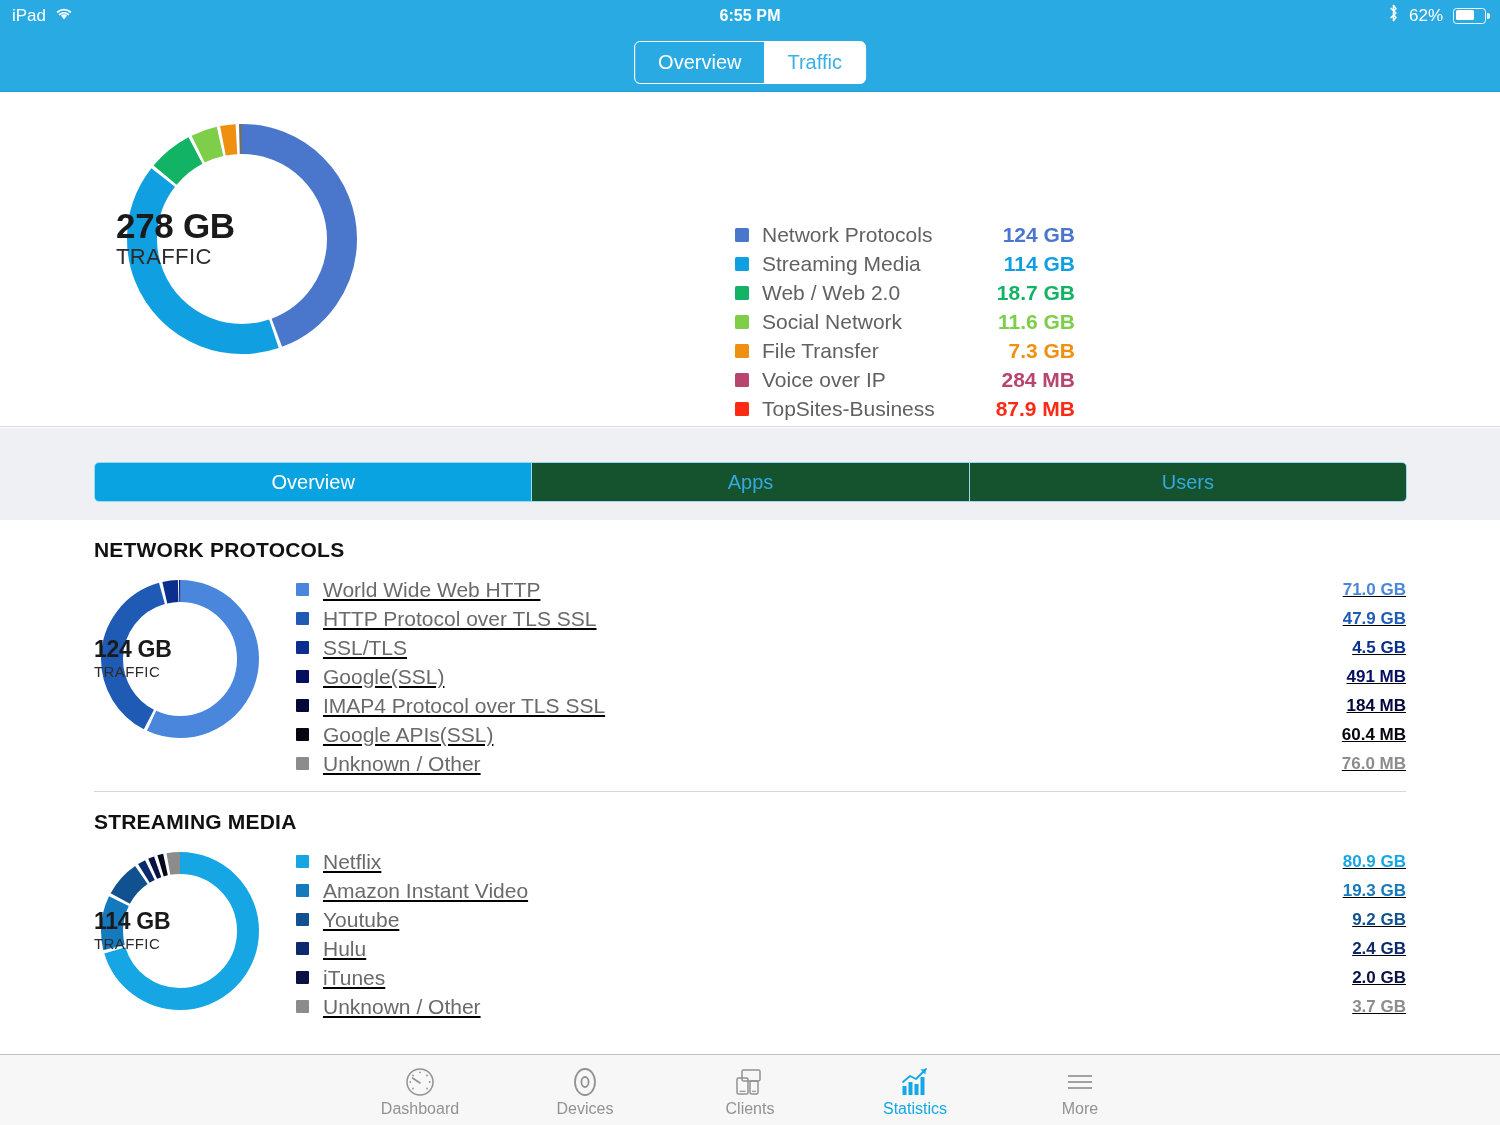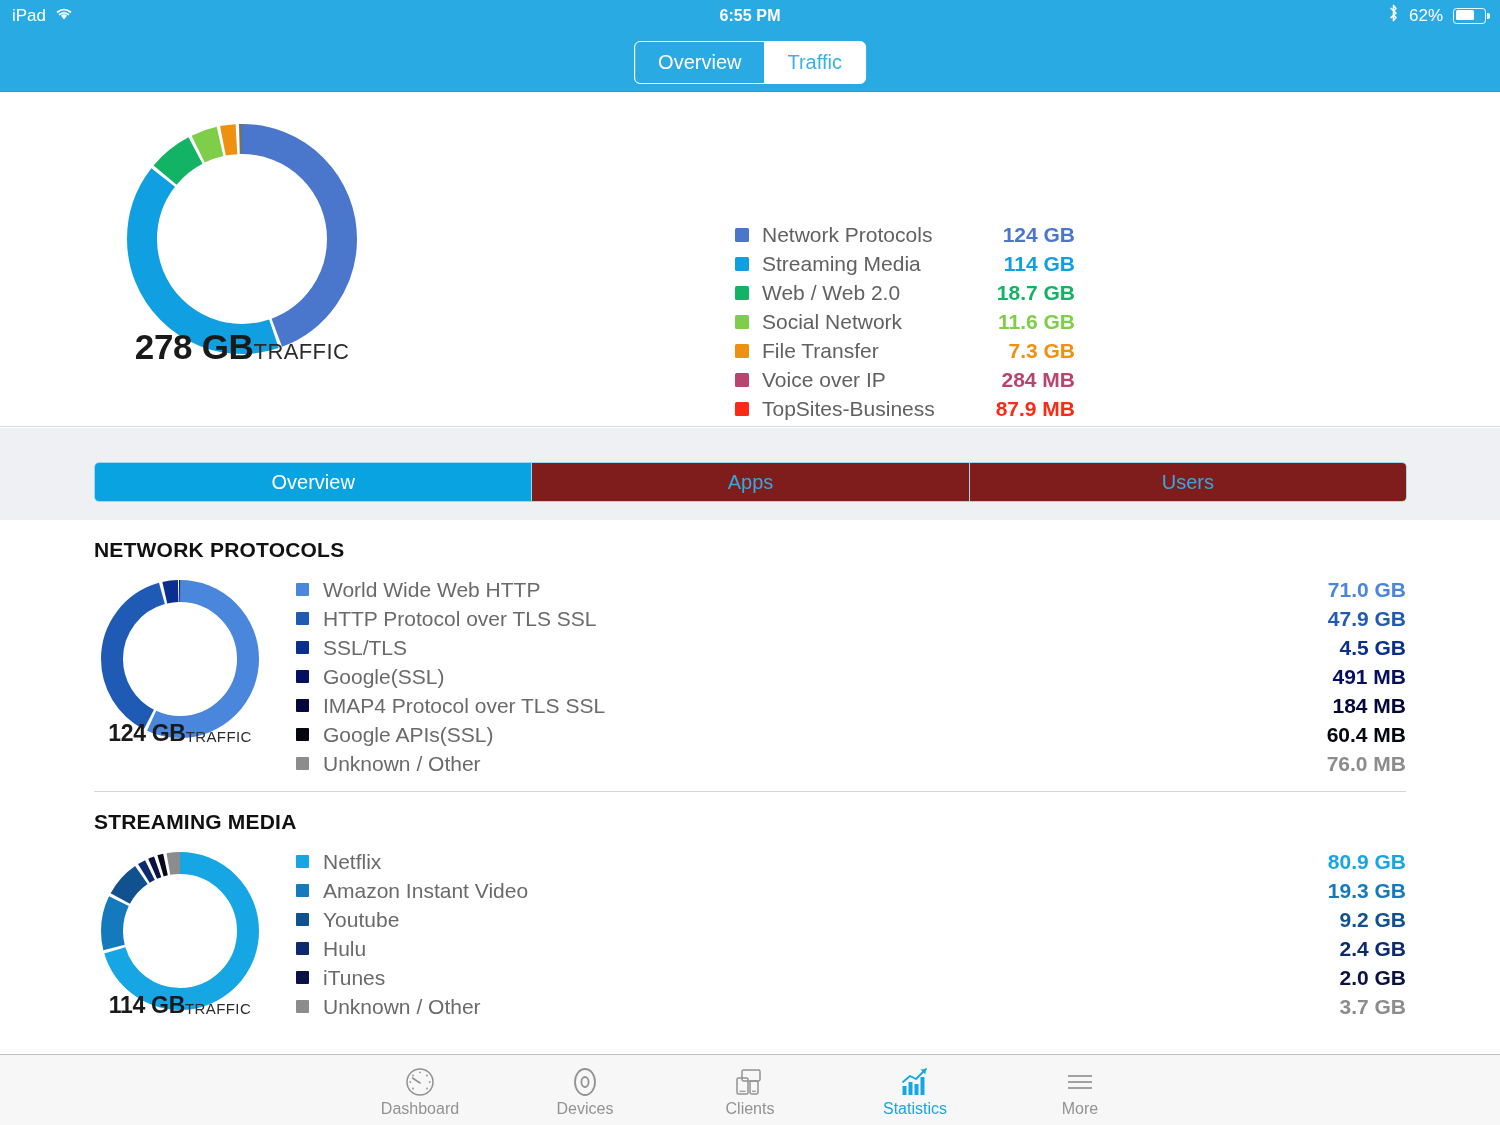--- a/index.html
+++ b/index.html
@@ -133,22 +133,22 @@
   .main-donut-wrap {
     position: absolute;
     left: 116px; top: 21px;
     width: 252px; height: 252px;
   }
   .donut-center {
     position: absolute;
     left: 0; top: 0;
     width: 100%; height: 100%;
     display: flex;
-    flex-direction: row;
-    align-items: flex-end;
+    flex-direction: column;
+    align-items: flex-start;
     justify-content: center;
     pointer-events: none;
   }
   .donut-value {
     font-size: 35px;
     font-weight: 600;
     color: #1a1a1a;
     line-height: 1.02;
     letter-spacing: -0.3px;
   }
@@ -209,21 +209,21 @@
     overflow: hidden;
     box-sizing: border-box;
   }
   .tab-item {
     flex: 1 1 0;
     display: flex;
     align-items: center;
     justify-content: center;
     font-size: 20px;
     color: #35a8e0;
-    background: #7f1d1d;
+    background: #14532d;
     border-right: 1px solid #9ed7f0;
     cursor: pointer;
     box-sizing: border-box;
   }
   .tab-item:last-child { border-right: none; }
   .tab-item.active {
     background: #0aa3e2;
     color: #ffffff;
   }
 
@@ -256,40 +256,41 @@
   }
   .sub-donut {
     position: relative;
     width: 172px; height: 172px;
     flex: 0 0 auto;
   }
   .sub-list {
     flex: 1 1 auto;
     margin-left: 30px;
     padding-top: 2px;
+    text-decoration: underline;
   }
   .sub-row {
     display: flex;
     align-items: center;
     height: 29px;
   }
   .sub-swatch {
     width: 13px; height: 13px;
     flex: 0 0 auto;
     margin-right: 14px;
     border-radius: 1px;
   }
   .sub-name {
     font-size: 21px;
     color: #6a6a6a;
     white-space: nowrap;
   }
   .sub-value {
     margin-left: auto;
-    font-size: 21px;
+    font-size: 17px;
     font-weight: 700;
     white-space: nowrap;
   }
   .section-divider {
     height: 1px;
     background: #d4d6da;
     margin: 13px 94px 0 94px;
   }
 
   

